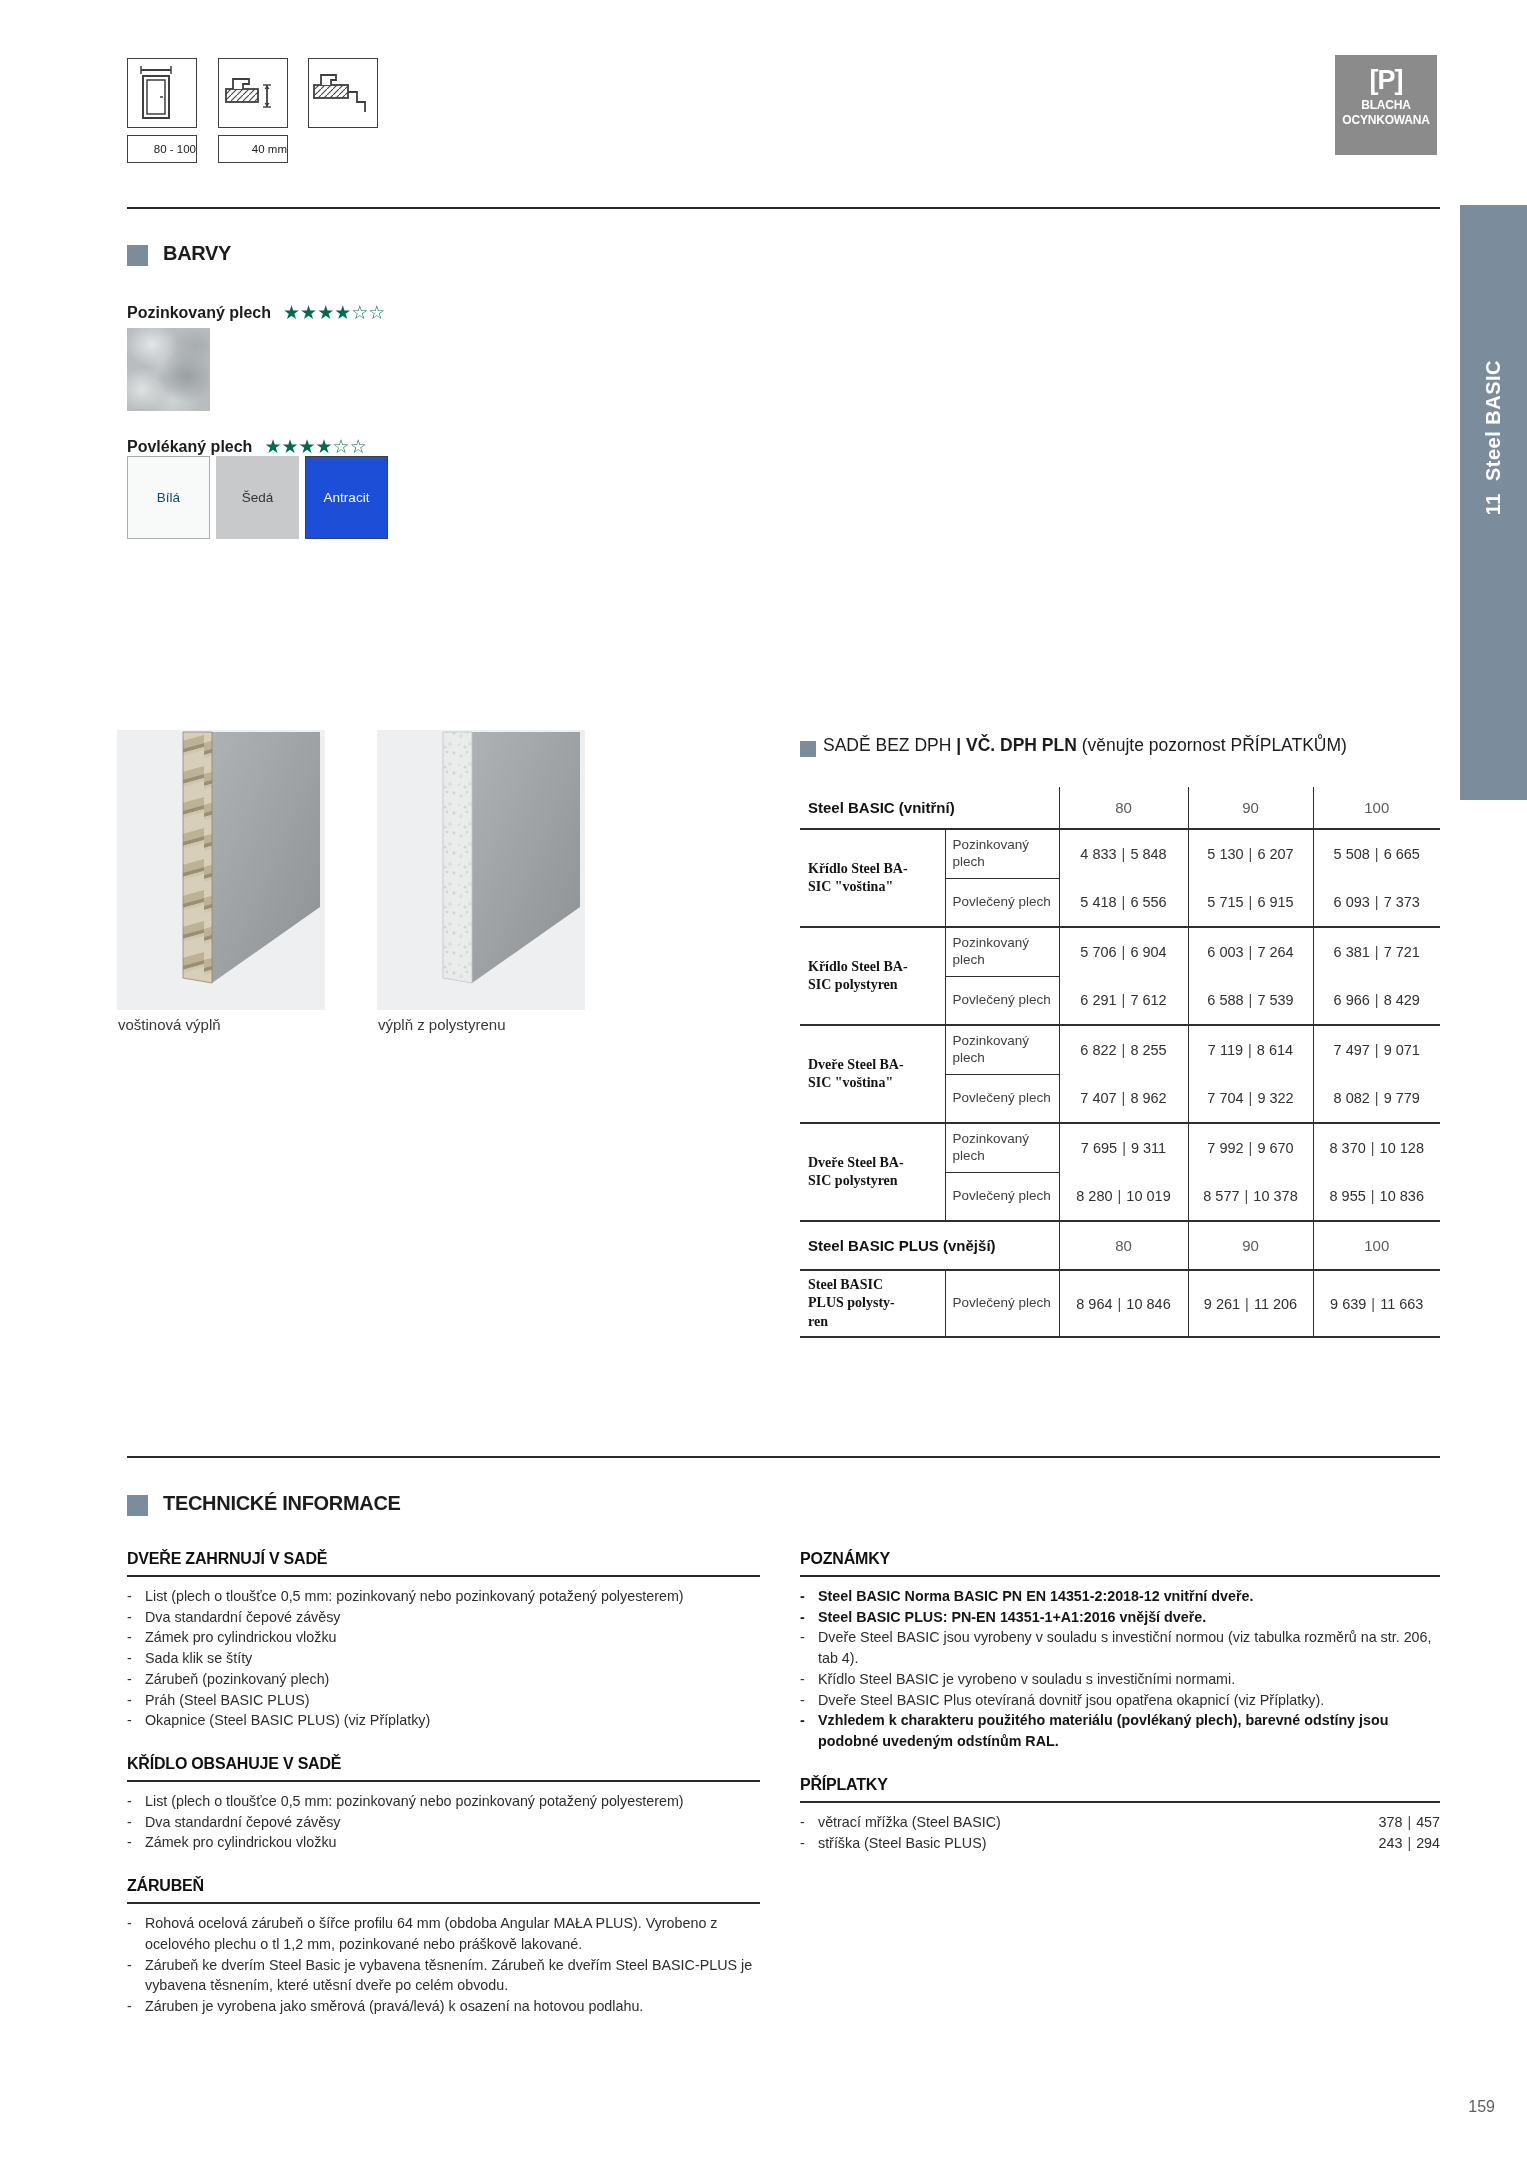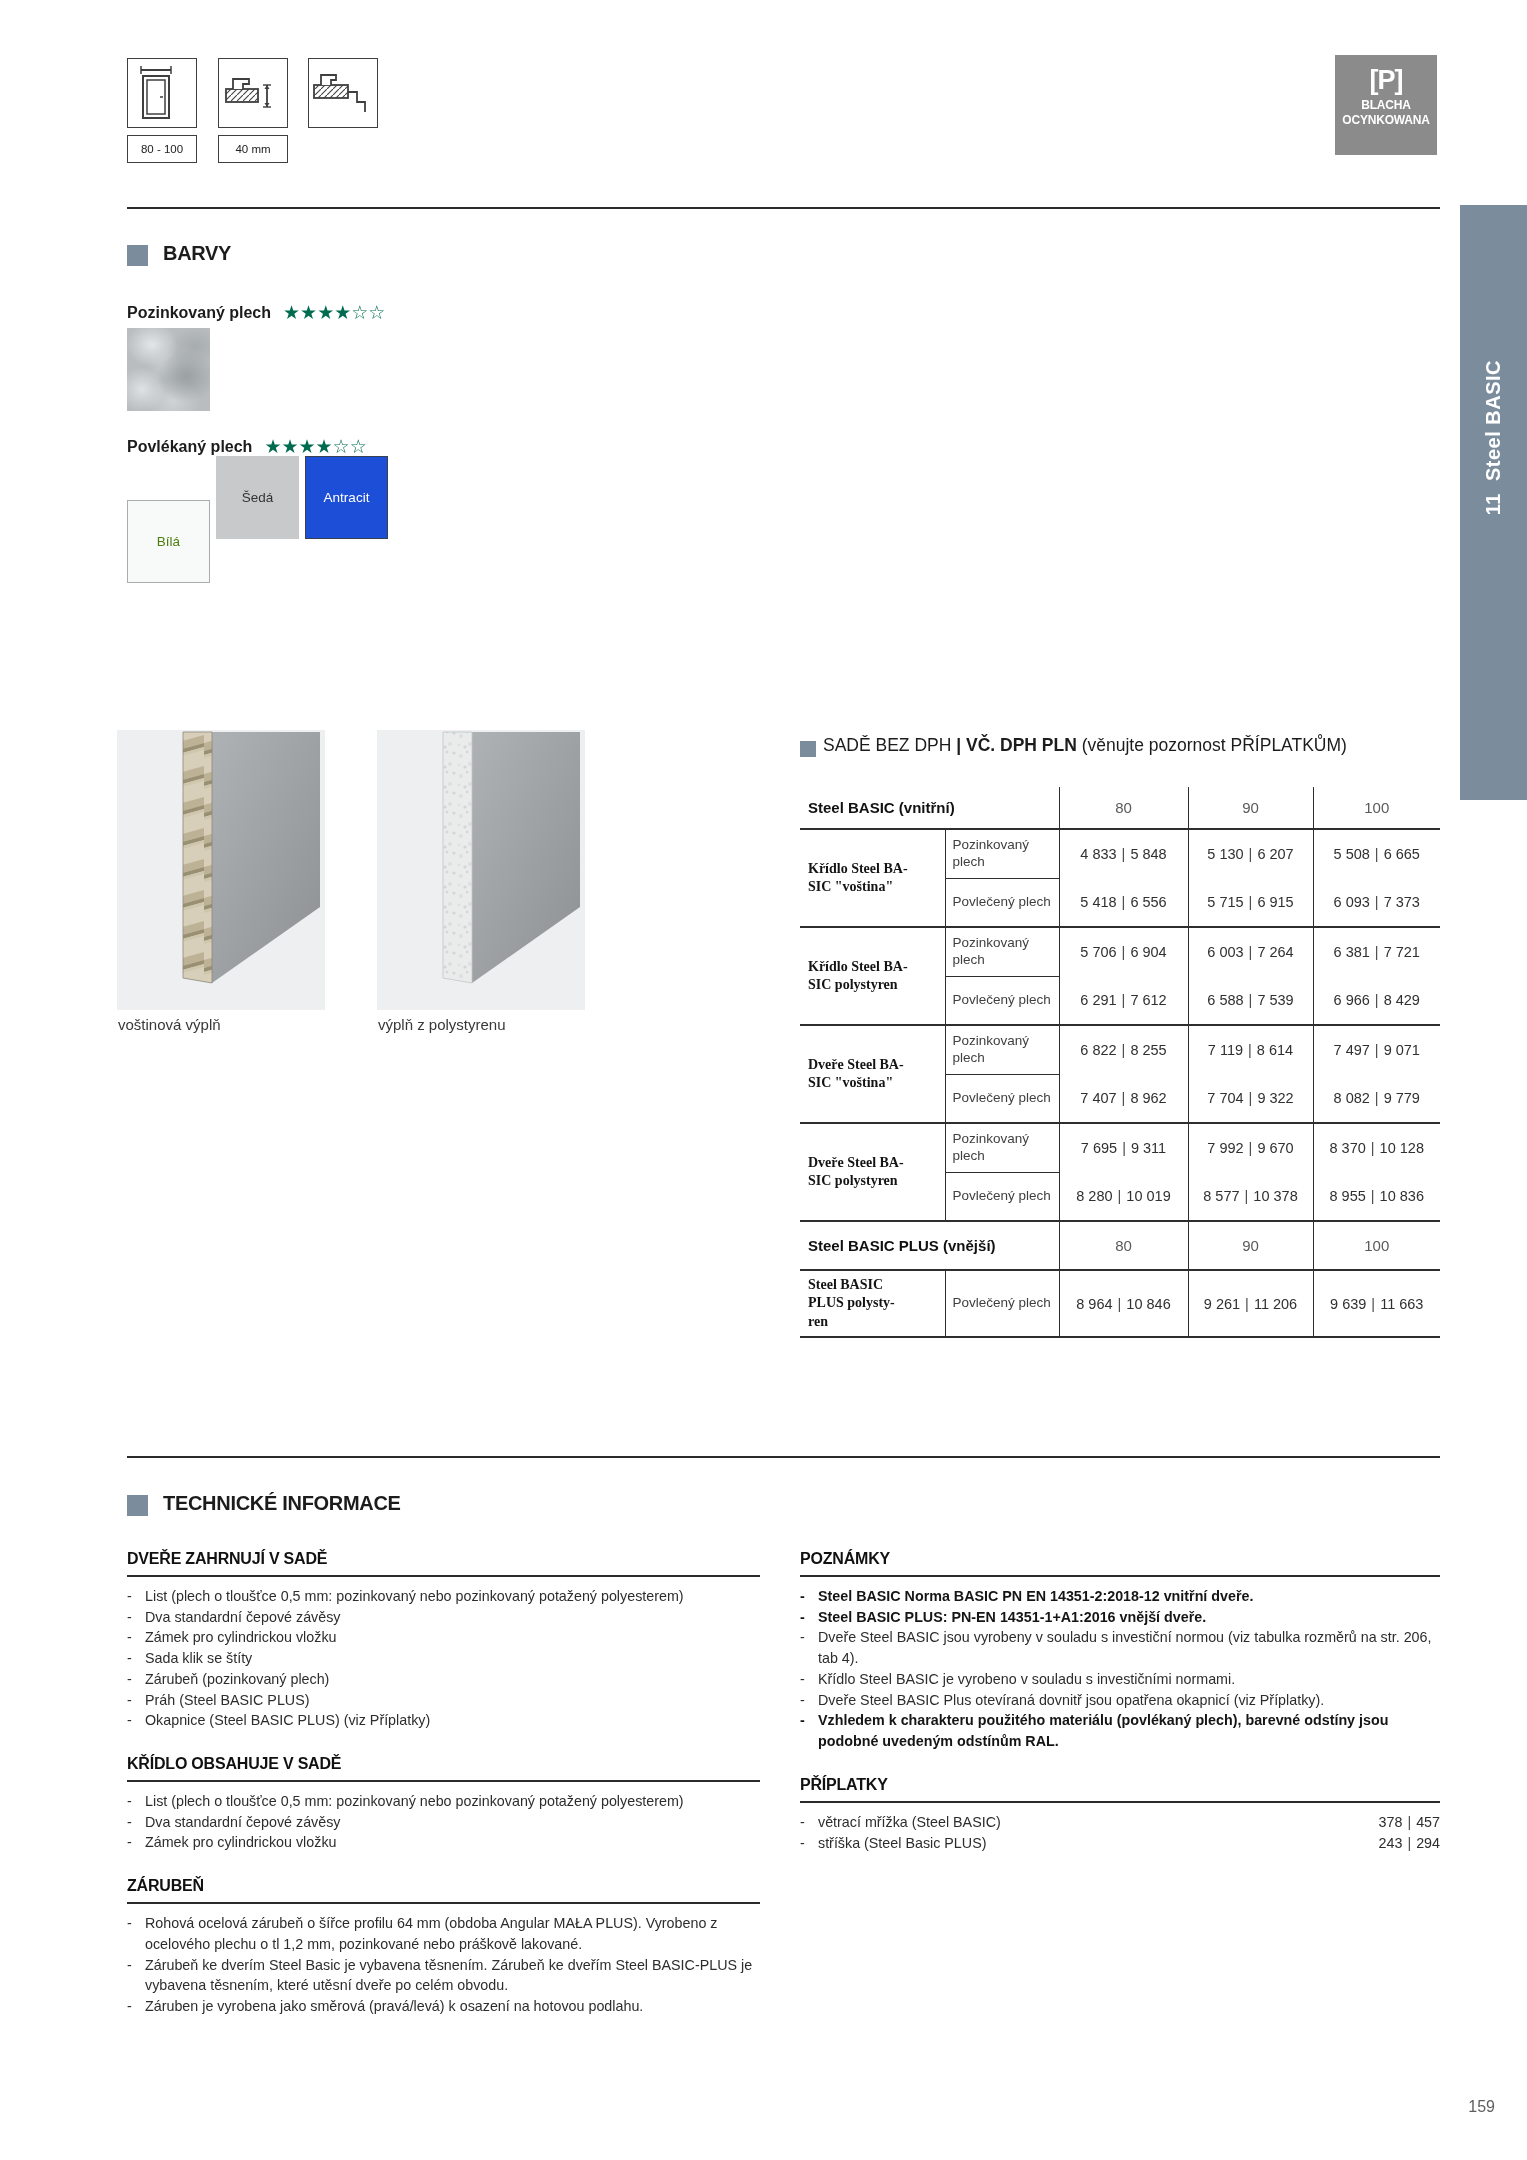--- a/index.html
+++ b/index.html
@@ -9,21 +9,21 @@
     --tline:#2e2e2e;
   }
   *{margin:0;padding:0;box-sizing:border-box;}
   html,body{background:#ffffff;}
   body{font-family:"Liberation Sans","DejaVu Sans",sans-serif;color:var(--ink);}
   #page{position:relative;width:1527px;height:2160px;background:#ffffff;overflow:hidden;}
 
   
   .icon-box{position:absolute;width:70px;height:70px;border:1.5px solid #3f3f3f;background:#fff;}
   .icon-label{position:absolute;width:70px;height:28px;border:1.5px solid #3f3f3f;
-    font-size:11.5px;color:#222;display:flex;align-items:center;justify-content:center;}
+    font-size:11.5px;color:#222;display:flex;align-items:center;justify-content:flex-end;}
 
   
   .badge{position:absolute;left:1335px;top:55px;width:102px;height:100px;background:#8b8b8b;
     display:flex;flex-direction:column;align-items:center;}
   .badge-logo{color:#fff;font-weight:bold;font-size:27px;margin-top:10px;letter-spacing:-1px;}
   .badge-text{color:#fff;font-weight:bold;font-size:12px;line-height:15px;text-align:center;margin-top:2px;letter-spacing:-0.2px;}
 
   
   .side-tab{position:absolute;left:1460px;top:205px;width:67px;height:595px;background:var(--accent);
     display:flex;align-items:center;justify-content:center;}
@@ -165,21 +165,21 @@
 
   <div class="grp-label" style="left:127px;top:300px;">
     <span>Pozinkovaný plech</span><span class="stars"><span class="star">★</span><span class="star">★</span><span class="star">★</span><span class="star">★</span><span class="star">☆</span><span class="star">☆</span></span>
   </div>
   <div class="galv"></div>
 
   <div class="grp-label" style="left:127px;top:434px;">
     <span>Povlékaný plech</span><span class="stars"><span class="star">★</span><span class="star">★</span><span class="star">★</span><span class="star">★</span><span class="star">☆</span><span class="star">☆</span></span>
   </div>
   <div class="swatches">
-      <div class="swatch" style="background: rgb(248, 249, 249); color: #4d7c0f; border: 1px solid rgb(170, 173, 176); margin-top: 44px;">Bílá</div>
+      <div class="swatch" style="background: rgb(248, 249, 249); color: #0c4a6e; border: 1px solid rgb(170, 173, 176);">Bílá</div>
       <div class="swatch" style="background: rgb(199, 201, 203); color: rgb(51, 51, 51); border: 1px solid rgb(199, 201, 203);">Šedá</div>
       <div class="swatch" style="background: #1d4ed8; color: rgb(255, 255, 255); border: 1px solid rgb(58, 65, 77);">Antracit</div>
     </div>
 
   <div class="figure" style="left:117px;top:730px;">
     <svg width="208" height="280" viewBox="0 0 208 280">
       <defs>
         <linearGradient id="face1" x1="0" y1="0" x2="1" y2="1">
           <stop offset="0" stop-color="#aeb2b4"></stop>
             <stop offset="1" stop-color="#8d9194"></stop>

